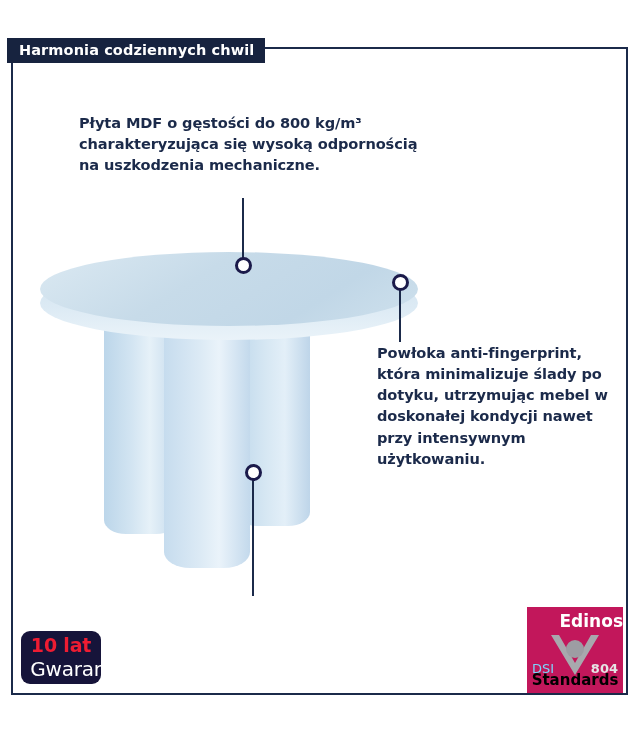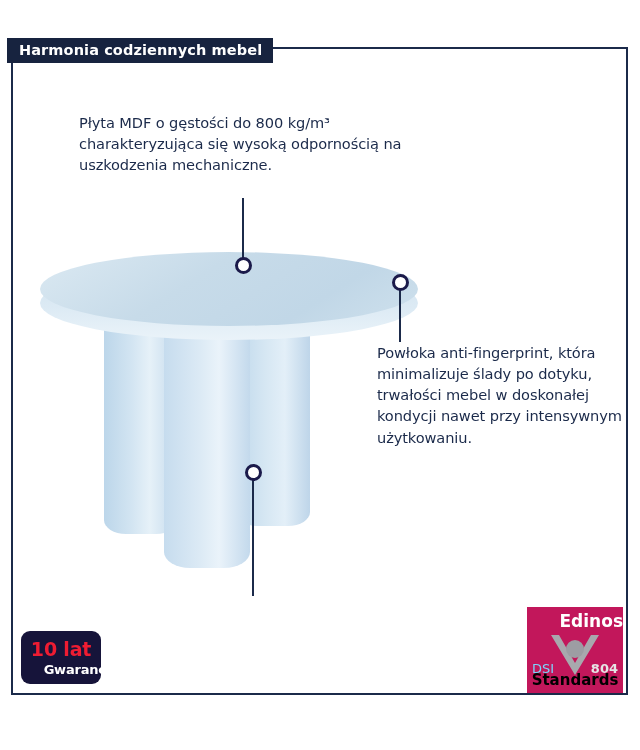--- a/index.html
+++ b/index.html
@@ -78,21 +78,21 @@
     transform-origin: left center;
     margin-left: 8px;
     line-height: 1;
   }
 
   
   .callout {
     position: absolute;
     color: #1b2a4a;
     font-size: 14.6px;
-    font-weight: normal;
+    font-weight: bold;
     line-height: 1.45;
     letter-spacing: -0.1px;
   }
   #callout-mdf   { left: 79px;  top: 112px; width: 360px; }
   #callout-coat  { left: 377px; top: 342px; width: 248px; }
   #callout-abs   { left: 108px; top: 604px; width: 380px; }
 
   
   .table-art {
     position: absolute;
@@ -171,22 +171,22 @@
   }
   .badge-warranty .w-top {
     color: #ee1c32;
     font-size: 19px;
     font-weight: bold;
     line-height: 1;
     letter-spacing: -0.2px;
   }
   .badge-warranty .w-bot {
     color: #ffffff;
-    font-size: 13px;
-    font-weight: bold;
+    font-size: 20px;
+    font-weight: normal;
     line-height: 1;
     margin-top: 4px;
     letter-spacing: -0.2px;
     margin-left: 36px;
   }
 
   
   .badge-edinos {
     position: absolute;
     left: 527px; top: 607px;
@@ -236,41 +236,41 @@
   }
 </style>
 </head>
 <body>
 
 <div id="infographic">
 
   <div class="frame"></div>
 
   <div class="header-banner">
-    <span class="title">Harmonia codziennych mebel</span>
+    <span class="title">Harmonia codziennych chwil</span>
   </div>
 
 
   <div class="table-art">
     <div class="leg leg-left"></div>
     <div class="leg leg-right"></div>
     <div class="leg leg-center"></div>
     <div class="top-edge"></div>
     <div class="top-surface"></div>
   </div>
 
   <div class="leader" id="leader-mdf"></div>
   <div class="marker" id="marker-mdf"></div>
   <div class="leader" id="leader-coat"></div>
   <div class="marker" id="marker-coat"></div>
   <div class="leader" id="leader-abs"></div>
   <div class="marker" id="marker-abs"></div>
 
   <div class="callout" id="callout-mdf">Płyta MDF o gęstości do 800 kg/m³ charakteryzująca się wysoką odpornością na uszkodzenia mechaniczne.</div>
-  <div class="callout" id="callout-coat">Powłoka anti-fingerprint, która minimalizuje ślady po dotyku, trwałości mebel w doskonałej kondycji nawet przy intensywnym użytkowaniu.</div>
+  <div class="callout" id="callout-coat">Powłoka anti-fingerprint, która minimalizuje ślady po dotyku, utrzymując mebel w doskonałej kondycji nawet przy intensywnym użytkowaniu.</div>
 
   <div class="badge-warranty">
     <span class="w-top">10 lat</span>
     <span class="w-bot">Gwarancji</span>
   </div>
 
   <div class="badge-edinos">
     <div class="e-title">Edinos</div>
     <div class="chev">
       <svg width="52" height="44" viewBox="0 0 52 44" xmlns="http://www.w3.org/2000/svg">

